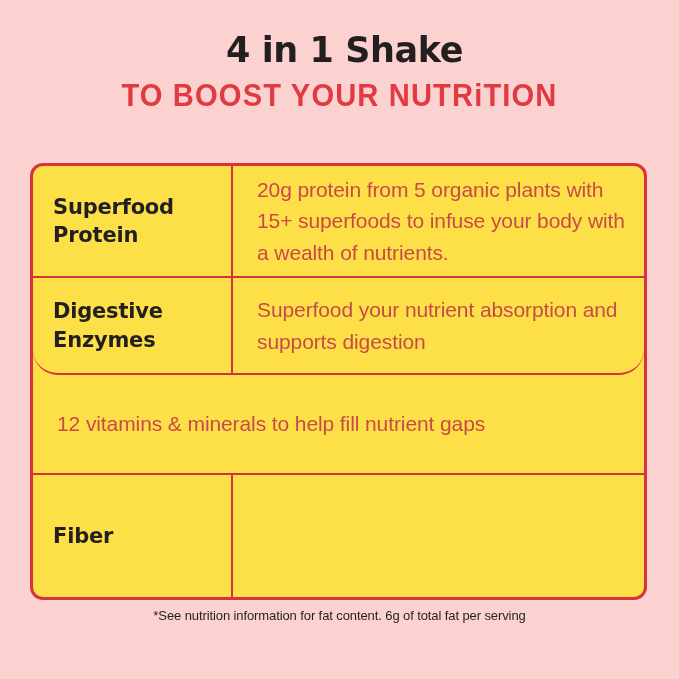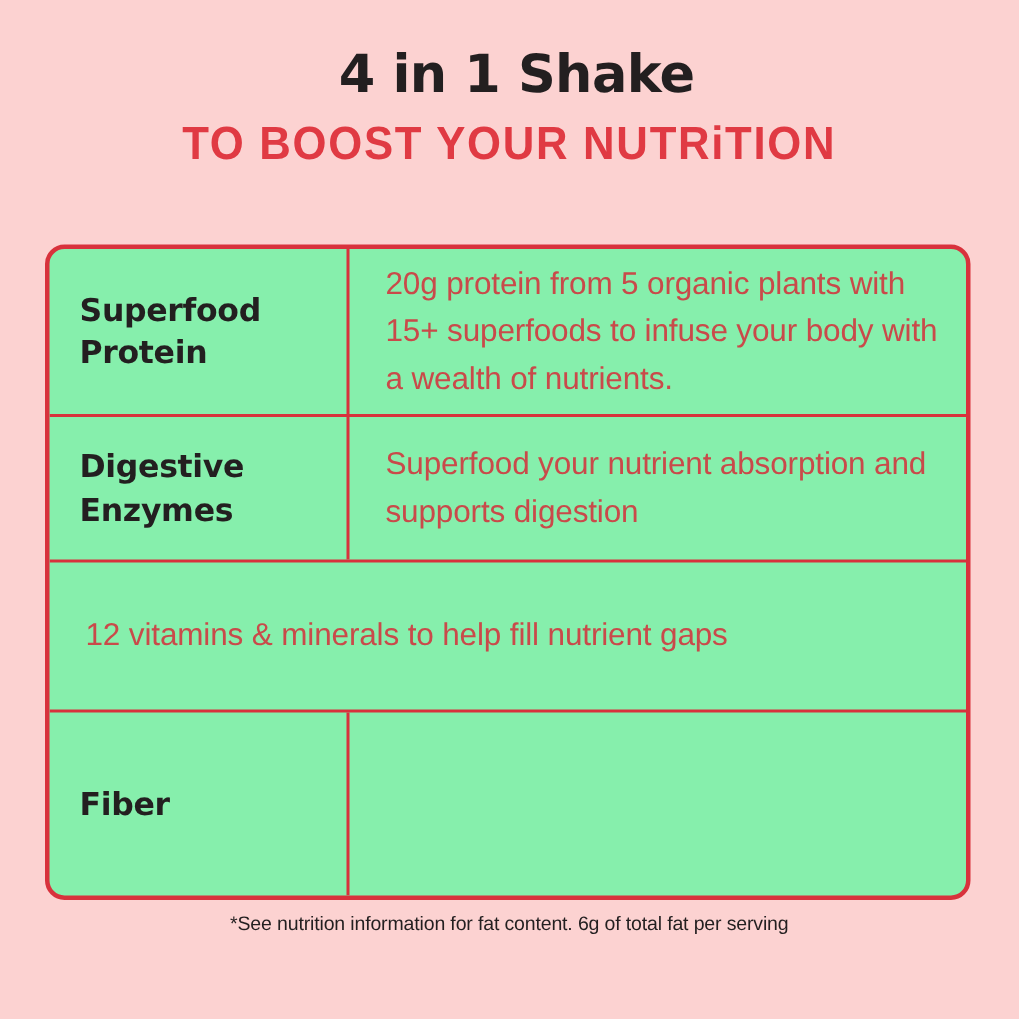--- a/index.html
+++ b/index.html
@@ -48,38 +48,38 @@
   }
 
   
   .table {
     position: absolute;
     left: 30px;
     top: 163px;
     width: 617px;
     height: 437px;
     box-sizing: border-box;
-    background: #86efac;
+    background: #fde047;
     border: 3px solid #D8323C;
     border-radius: 13px;
     overflow: hidden;
     display: flex;
     flex-direction: column;
   }
   .row {
     display: flex;
     align-items: stretch;
     border-bottom: 2px solid #D8323C;
     box-sizing: border-box;
   }
   .row:last-child {
     border-bottom: none;
   }
   .row-1 { height: 112px; }
-  .row-2 { height: 97px; }
+  .row-2 { height: 97px; border-radius: 25px; }
   .row-3 { height: 100px; }
   .row-4 { height: 122px; }
 
   .cell-label {
     width: 200px;
     flex: 0 0 200px;
     box-sizing: border-box;
     border-right: 2px solid #D8323C;
     display: flex;
     align-items: center;

